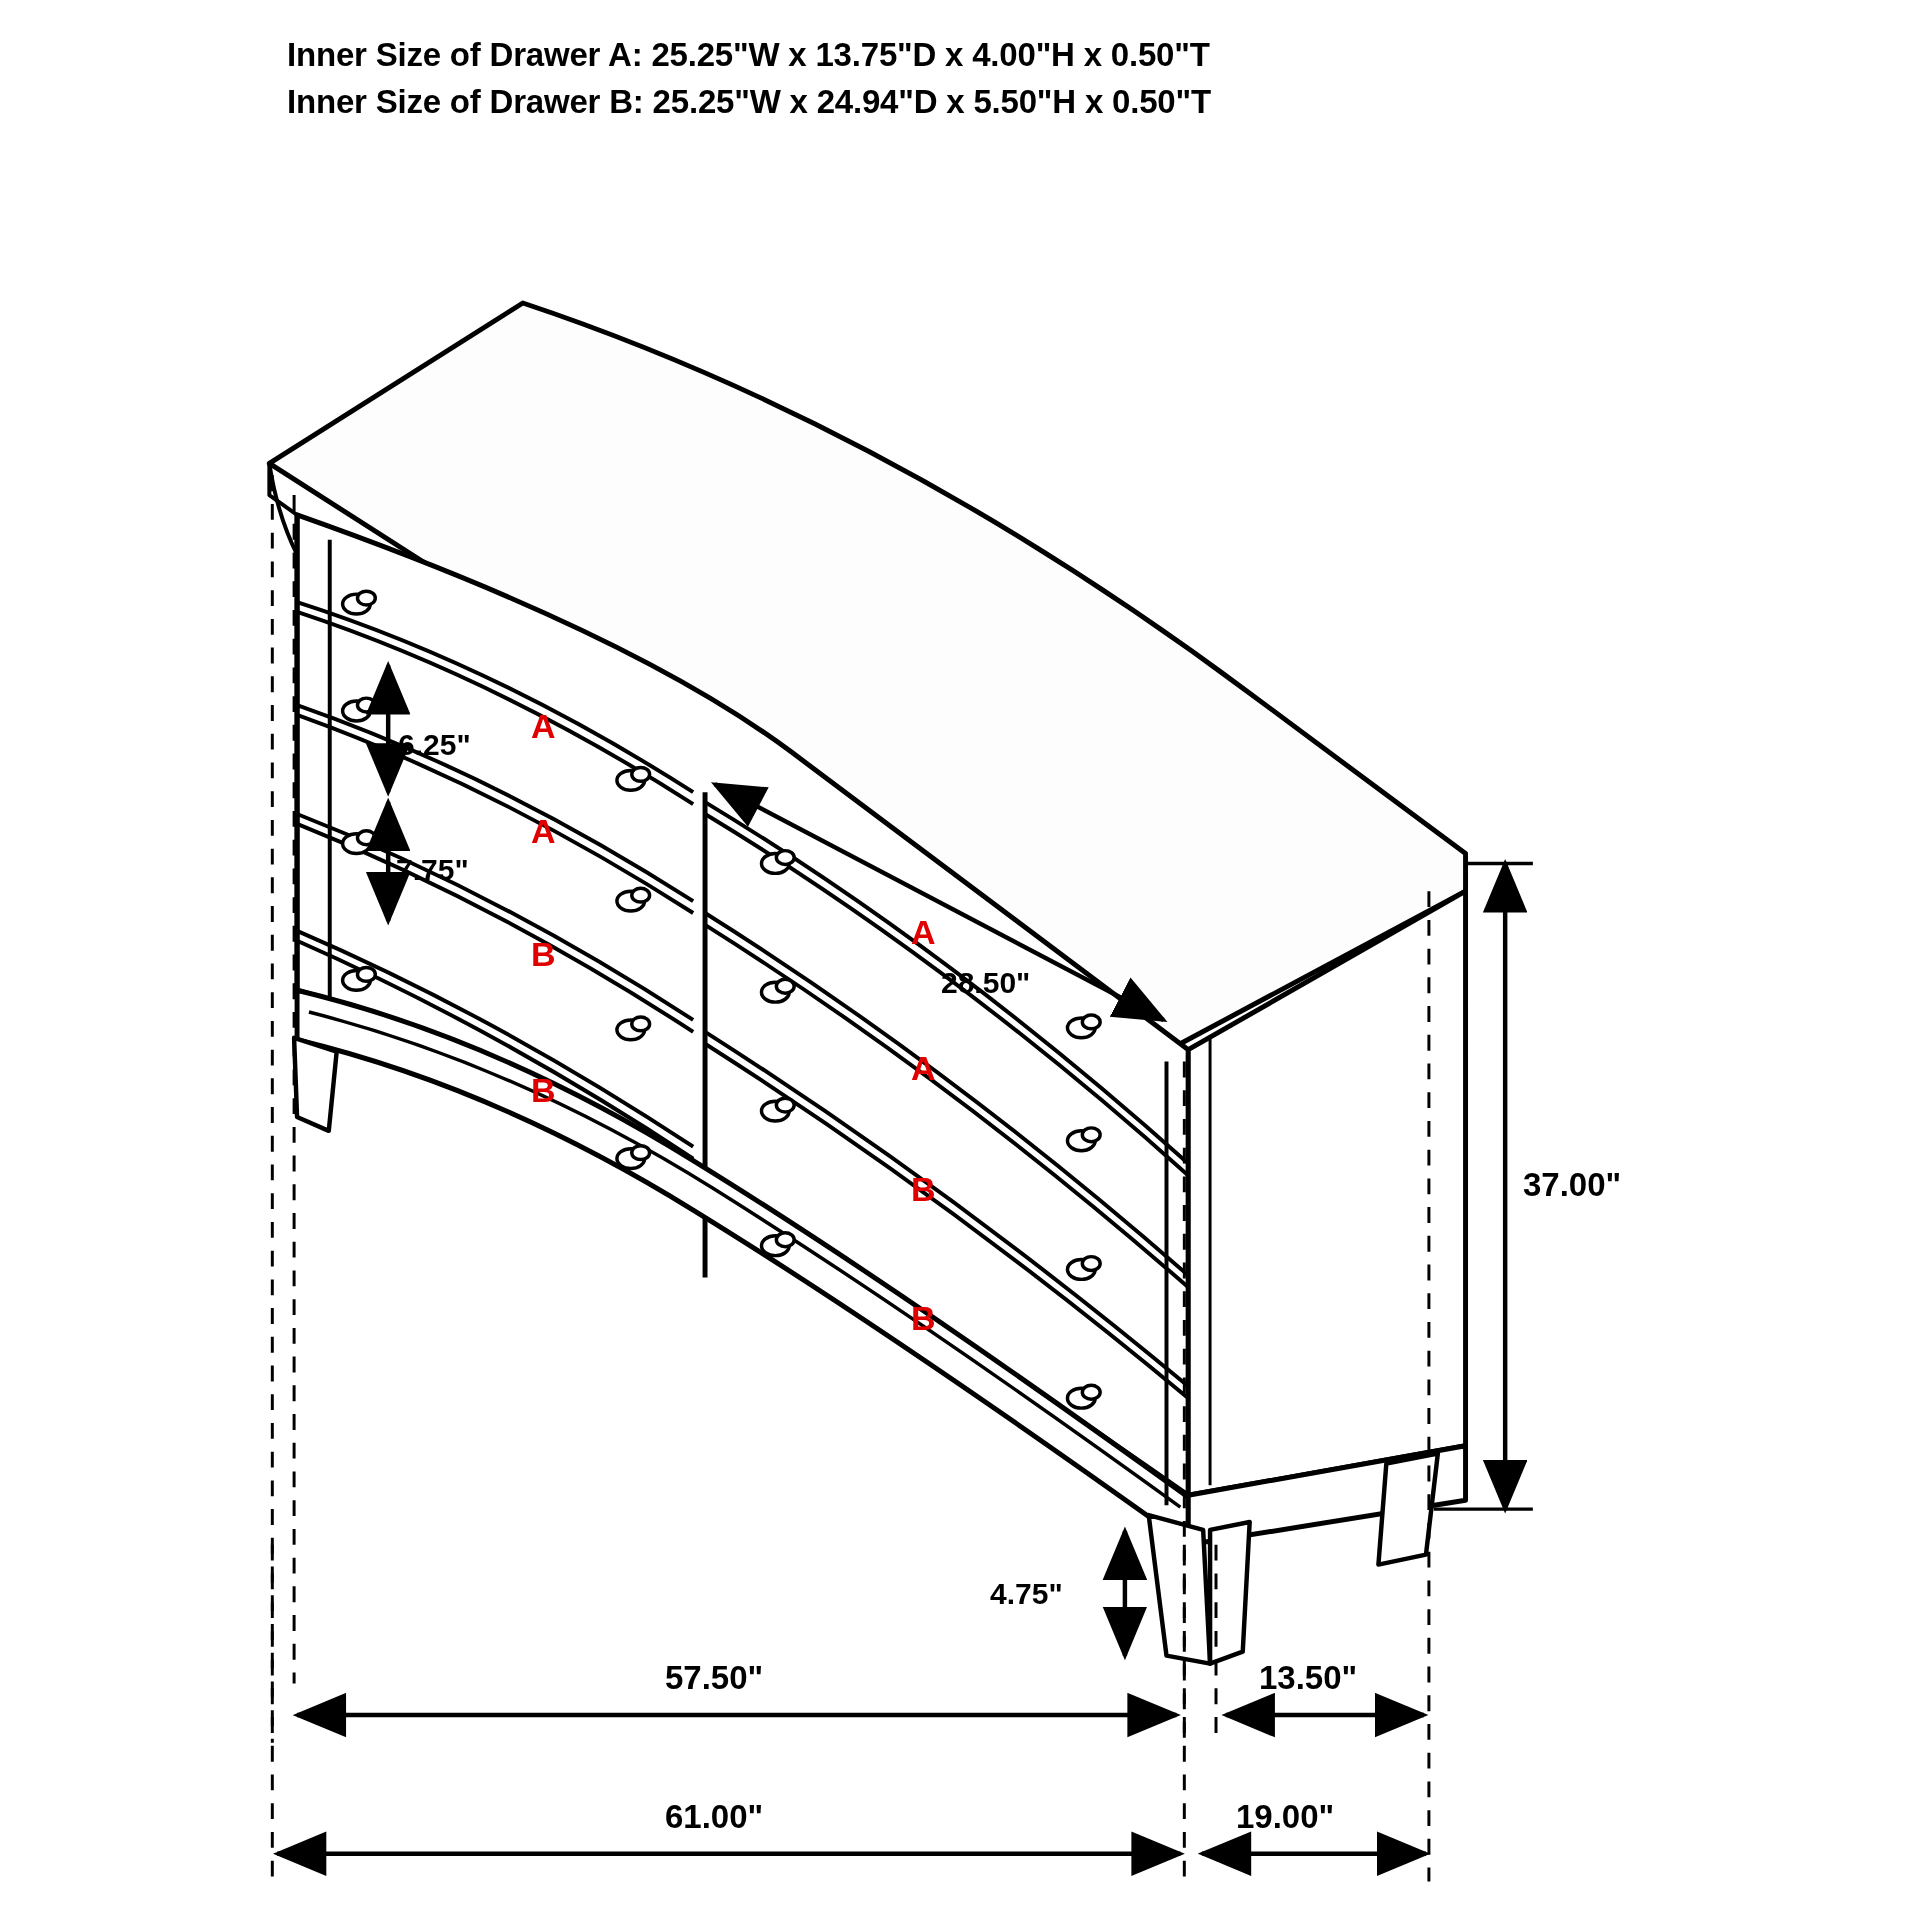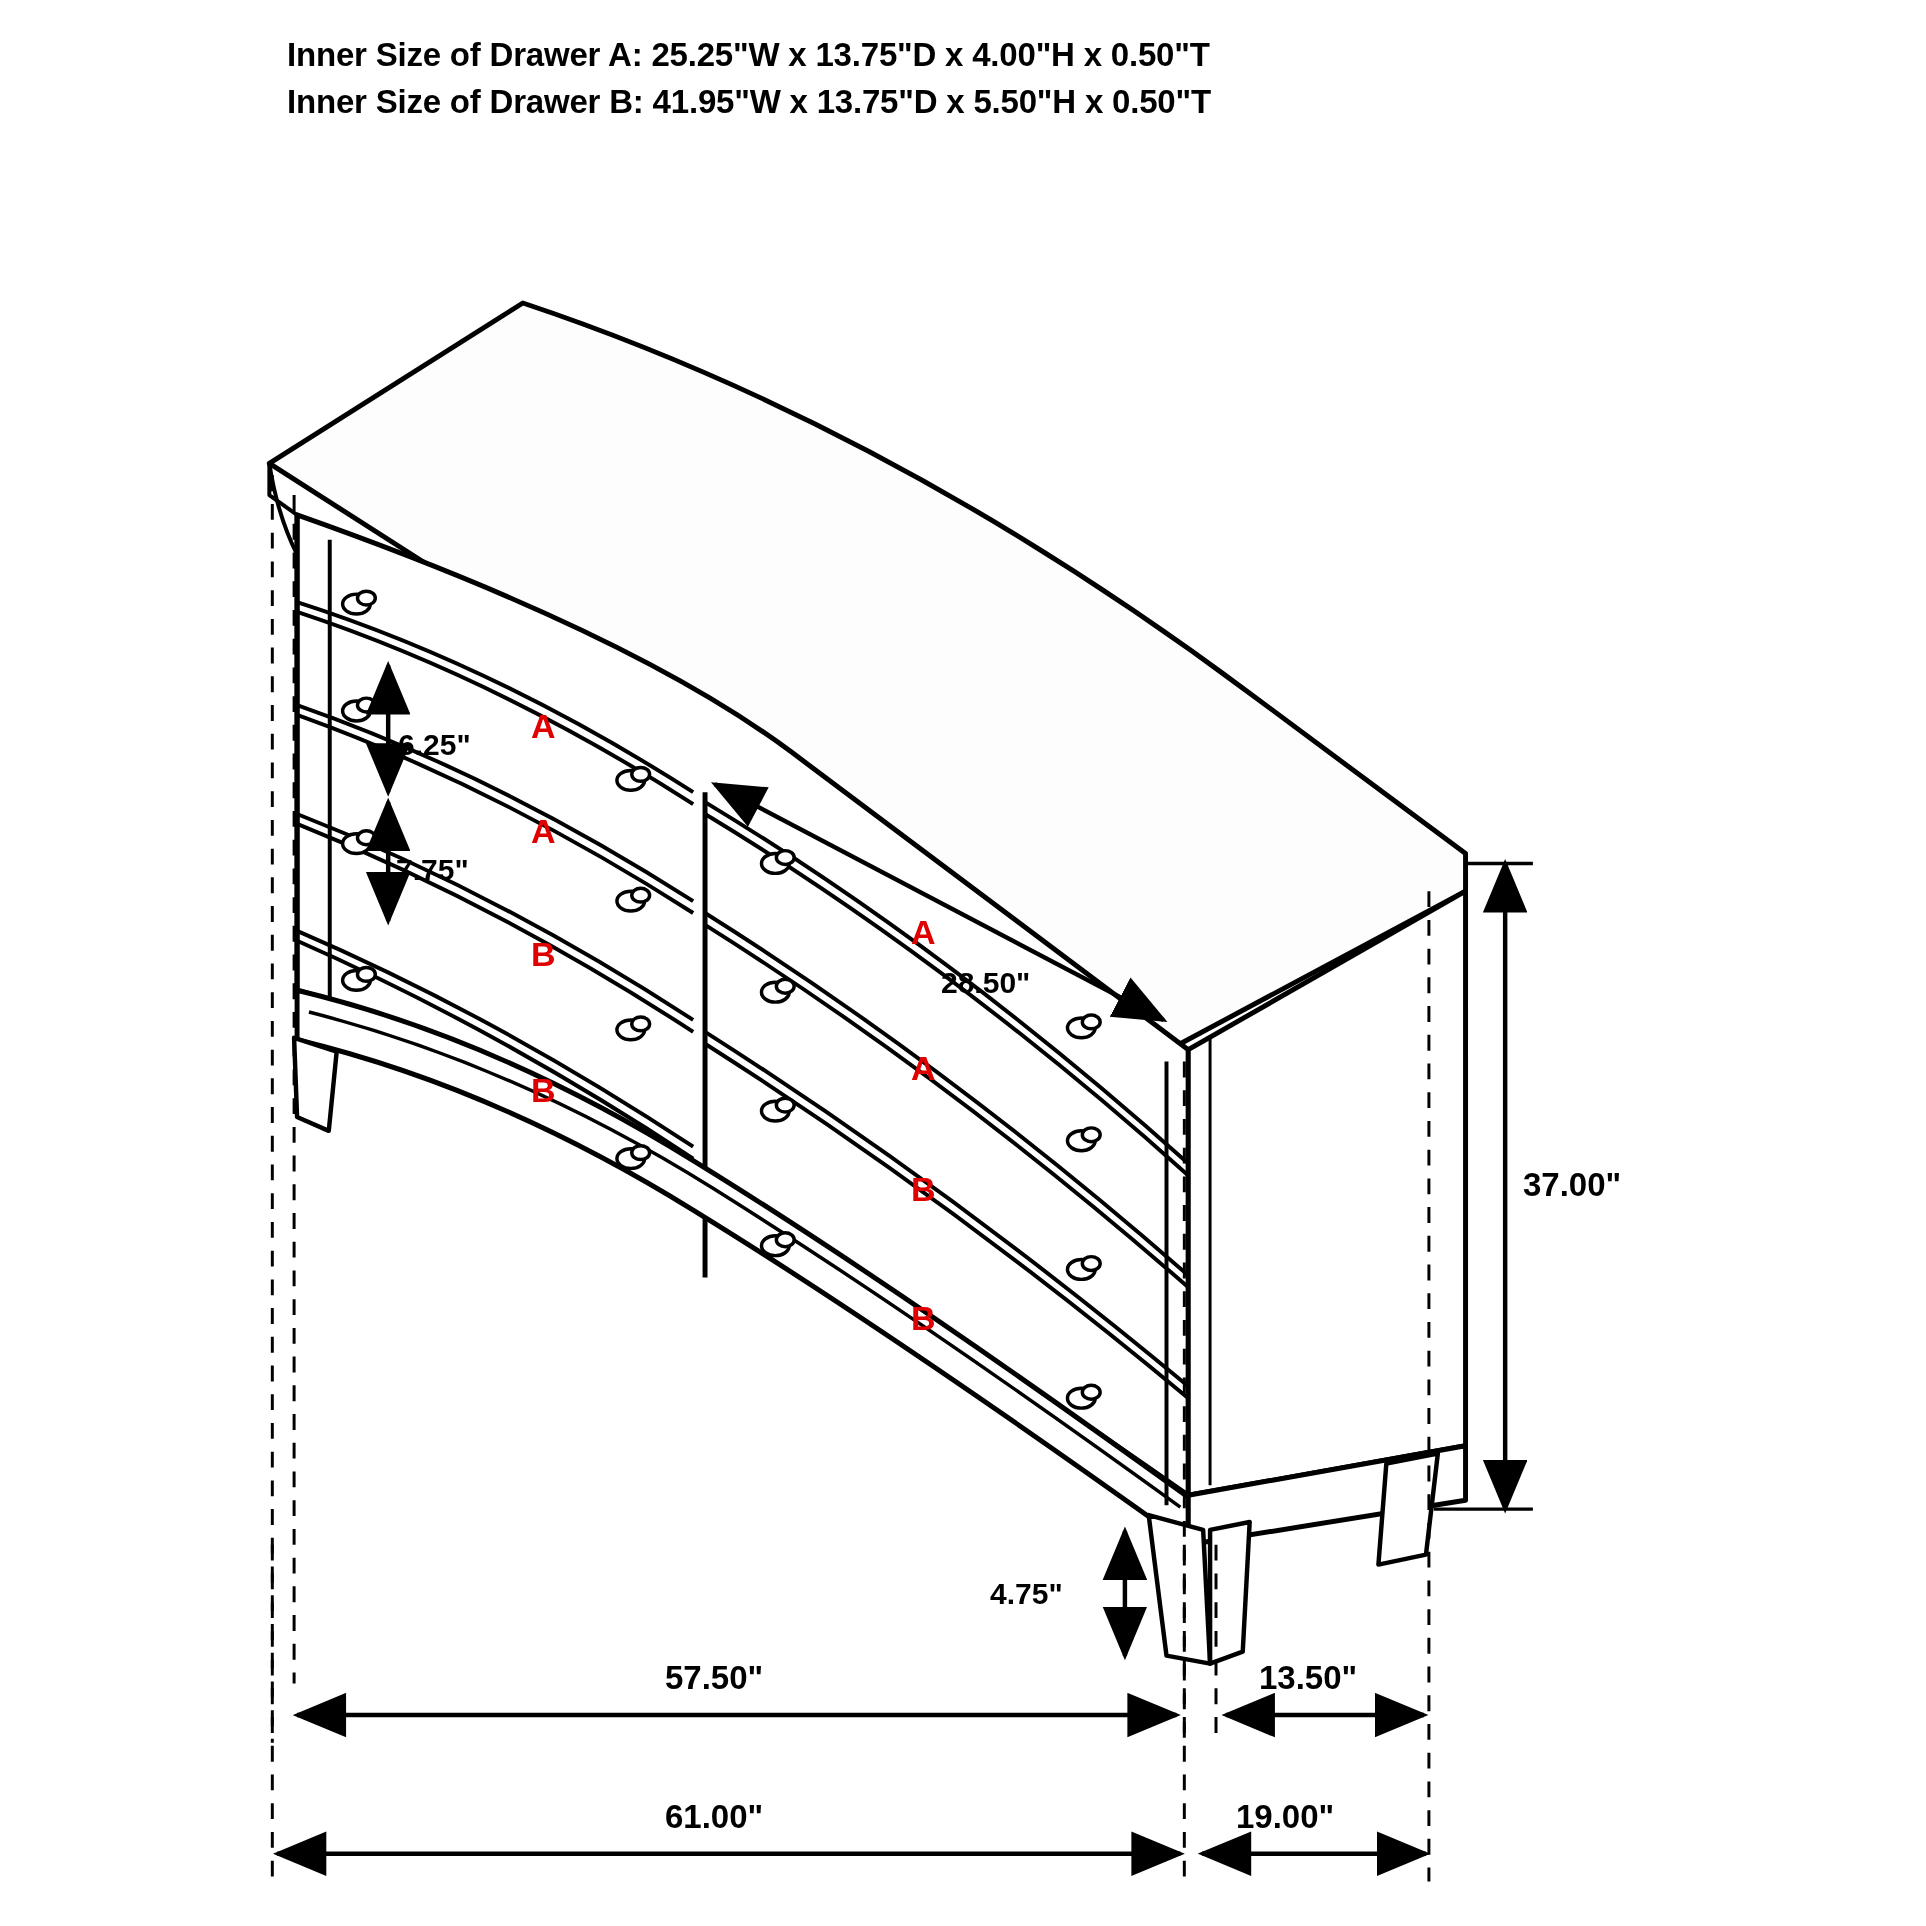--- a/index.html
+++ b/index.html
@@ -59,21 +59,21 @@
     white-space: nowrap;
   }
 </style>
 </head>
 <body>
 
 <div id="stage">
 
   <div class="header-block">
     <div class="header-line">Inner Size of Drawer A: 25.25"W x 13.75"D x 4.00"H x 0.50"T</div>
-    <div class="header-line">Inner Size of Drawer B: 41.95"W x 13.75"D x 5.50"H x 0.50"T</div>
+    <div class="header-line">Inner Size of Drawer B: 25.25"W x 24.94"D x 5.50"H x 0.50"T</div>
   </div>
 
   <svg class="diagram" viewBox="0 0 1946 1946">
     <defs>
       <marker id="arrHead" markerWidth="14" markerHeight="14" refX="11" refY="5" orient="auto">
         <path d="M0,0 L12,5 L0,10 z" fill="#000"></path>
       </marker>
       <marker id="arrTail" markerWidth="14" markerHeight="14" refX="1" refY="5" orient="auto">
         <path d="M12,0 L0,5 L12,10 z" fill="#000"></path>
       </marker>

